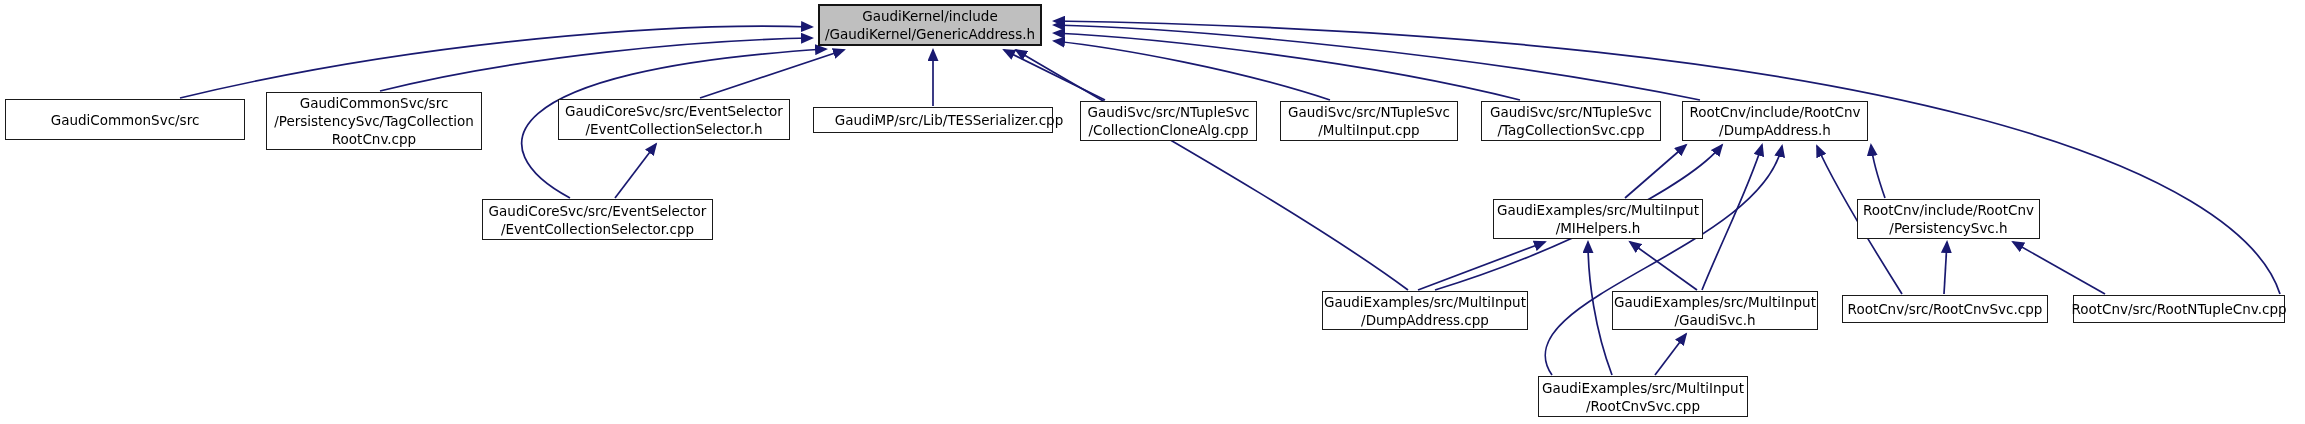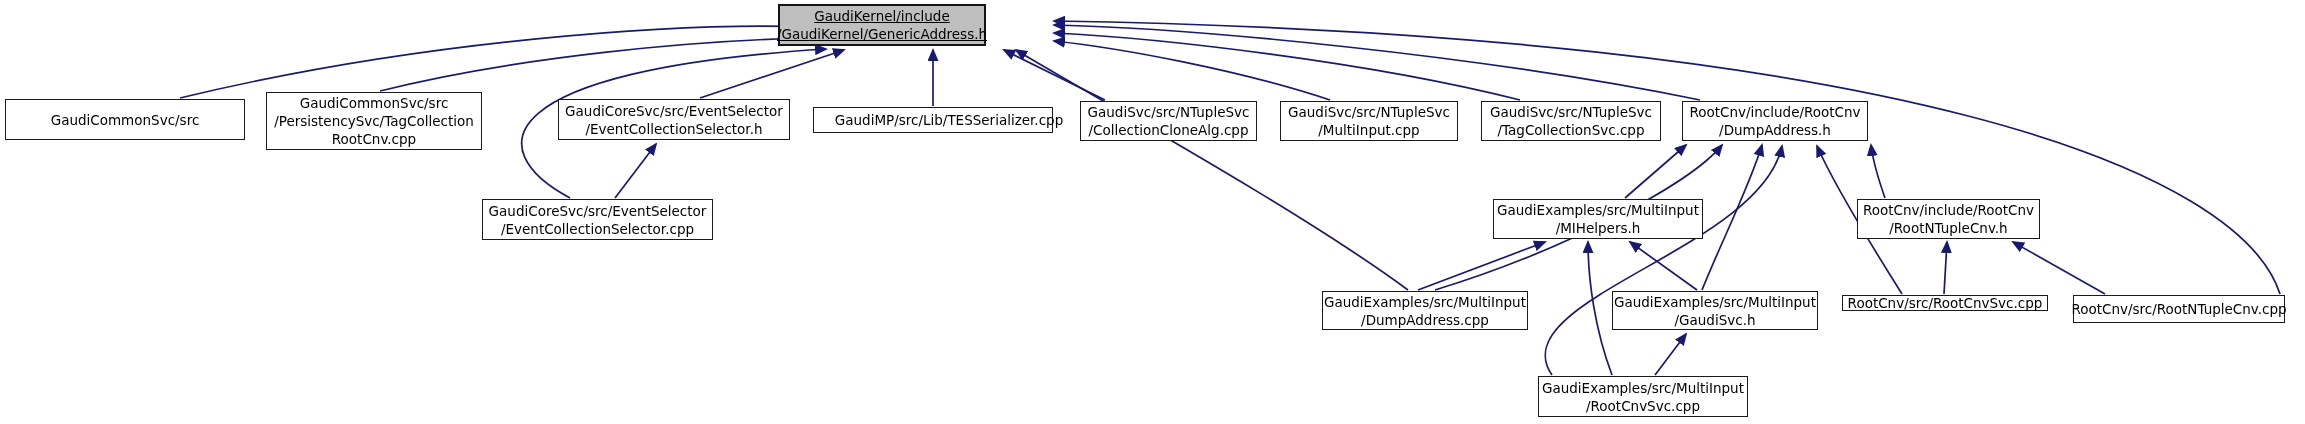--- a/index.html
+++ b/index.html
@@ -78,21 +78,21 @@
       <path d="M 1552 375 C 1500 300 1760 250 1782 146" marker-end="url(#arrow)"></path>
       <path d="M 1418 290 L 1545 242" marker-end="url(#arrow)"></path>
       <path d="M 1697 290 L 1630 242" marker-end="url(#arrow)"></path>
       <path d="M 1612 375 C 1595 330 1588 280 1588 242" marker-end="url(#arrow)"></path>
       <path d="M 1655 375 L 1686 334" marker-end="url(#arrow)"></path>
       <path d="M 1944 294 L 1947 242" marker-end="url(#arrow)"></path>
       <path d="M 2105 294 L 2013 242" marker-end="url(#arrow)"></path>
     </g>
   </svg>
 
-  <div class="node root" style="left:778px; top:4px; width:208px; height:42px;text-decoration:underline;">
+  <div class="node root" style="left:818px; top:4px; width:224px; height:42px;">
     <span>GaudiKernel/include</span>
     <span>/GaudiKernel/GenericAddress.h</span>
   </div>
 
   <div class="node" style="left:5px; top:99px; width:240px; height:41px;">
     <span>GaudiCommonSvc/src</span>
   </div>
 
   <div class="node" style="left:266px; top:92px; width:216px; height:58px;">
     <span>GaudiCommonSvc/src</span>
@@ -134,34 +134,34 @@
     <span>/EventCollectionSelector.cpp</span>
   </div>
 
   <div class="node" style="left:1493px; top:199px; width:210px; height:40px;">
     <span>GaudiExamples/src/MultiInput</span>
     <span>/MIHelpers.h</span>
   </div>
 
   <div class="node" style="left:1857px; top:199px; width:183px; height:40px;">
     <span>RootCnv/include/RootCnv</span>
-    <span>/RootNTupleCnv.h</span>
+    <span>/PersistencySvc.h</span>
   </div>
 
   <div class="node" style="left:1322px; top:291px; width:206px; height:39px;">
     <span>GaudiExamples/src/MultiInput</span>
     <span>/DumpAddress.cpp</span>
   </div>
 
   <div class="node" style="left:1612px; top:291px; width:206px; height:39px;">
     <span>GaudiExamples/src/MultiInput</span>
     <span>/GaudiSvc.h</span>
   </div>
 
-  <div class="node" style="left:1842px; top:295px; width:206px; height:16px;">
+  <div class="node" style="left:1842px; top:295px; width:206px; height:28px;">
     <span>RootCnv/src/RootCnvSvc.cpp</span>
   </div>
 
   <div class="node" style="left:2073px; top:295px; width:212px; height:28px;">
     <span>RootCnv/src/RootNTupleCnv.cpp</span>
   </div>
 
   <div class="node" style="left:1538px; top:376px; width:210px; height:41px;">
     <span>GaudiExamples/src/MultiInput</span>
     <span>/RootCnvSvc.cpp</span>

